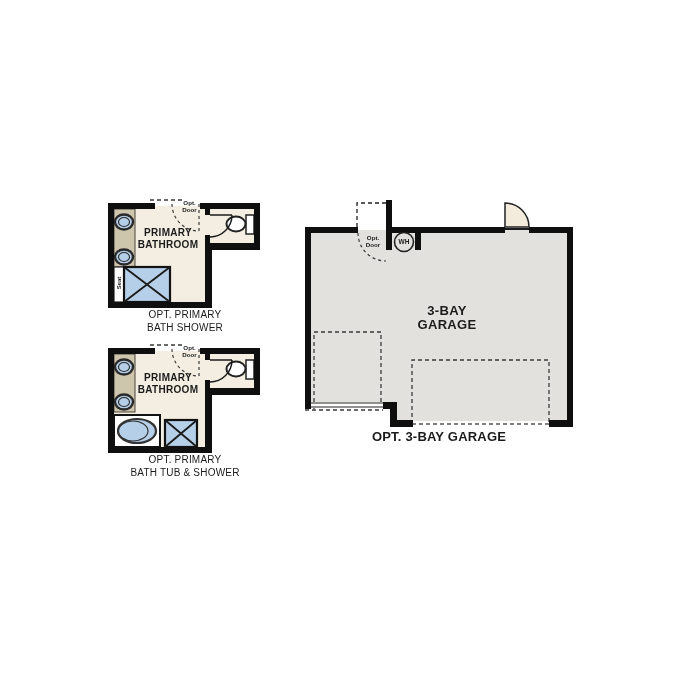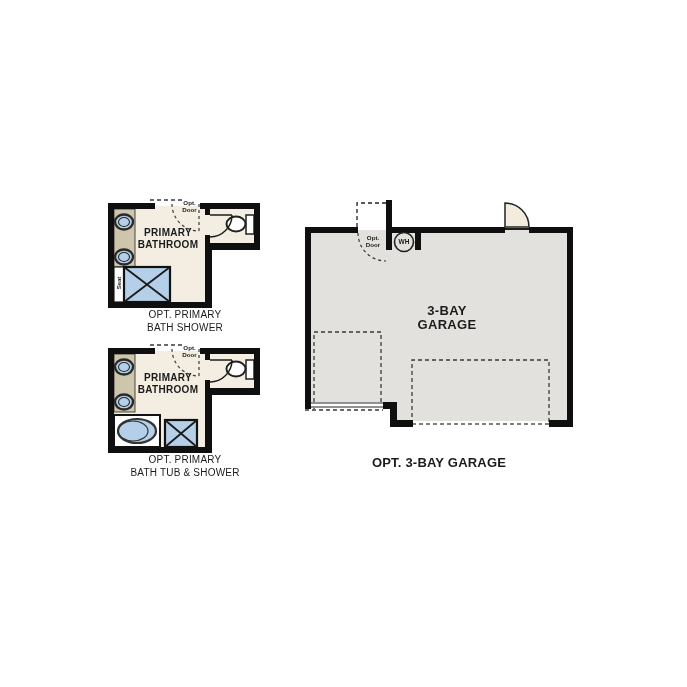--- a/index.html
+++ b/index.html
@@ -131,15 +131,15 @@
   <div class="lbl tiny" style="left:176px;top:345px;width:27px;">Opt.
 Door</div>
   <div class="lbl caption" style="left:75px;top:454px;width:220px;">OPT. PRIMARY
 BATH TUB &amp; SHOWER</div>
 
   <div class="lbl room-lbl" style="left:377px;top:304px;width:140px;font-size:13px;line-height:14px;">3-BAY
 GARAGE</div>
   <div class="lbl tiny" style="left:359px;top:235px;width:28px;">Opt.
 Door</div>
   <div class="lbl wh" style="left:394px;top:238px;width:20px;">WH</div>
-  <div class="lbl caption-lg" style="left:329px;top:456px;width:220px;">OPT. 3-BAY GARAGE</div>
+  <div class="lbl caption-lg" style="left:329px;top:430px;width:220px;">OPT. 3-BAY GARAGE</div>
 
 </div>
 
 </body></html>

